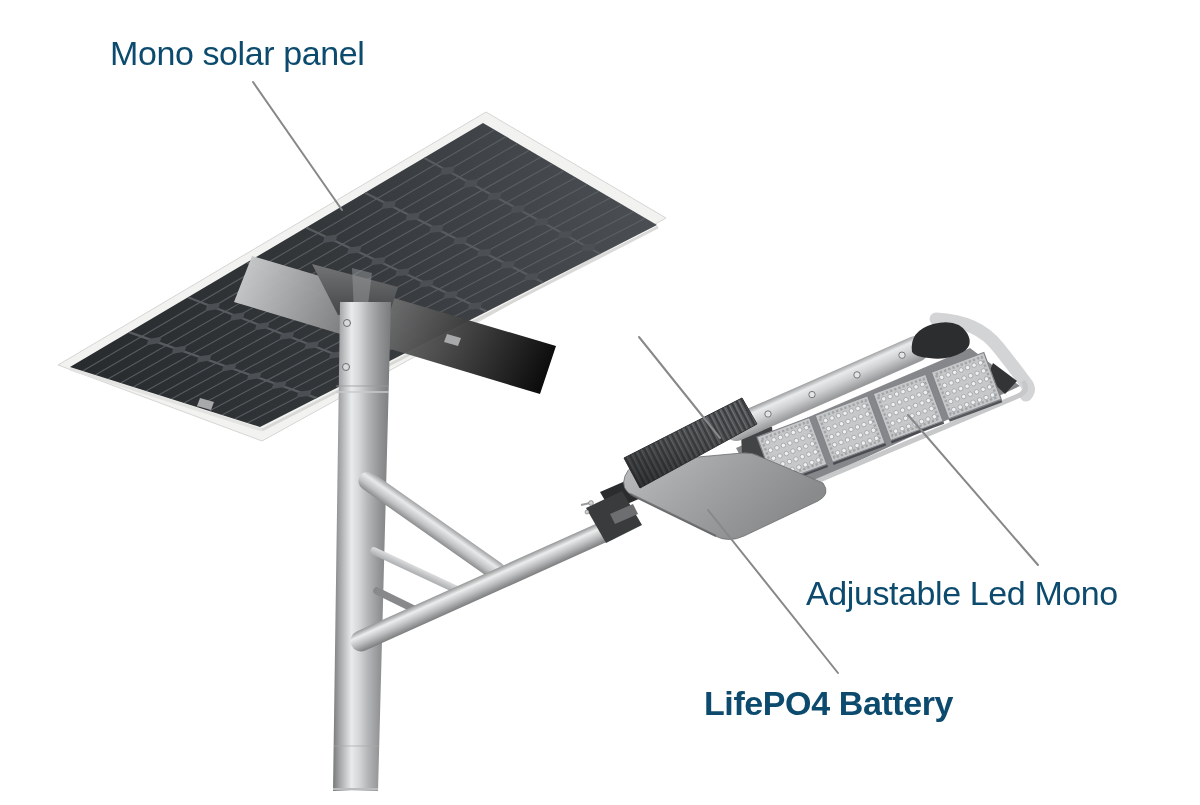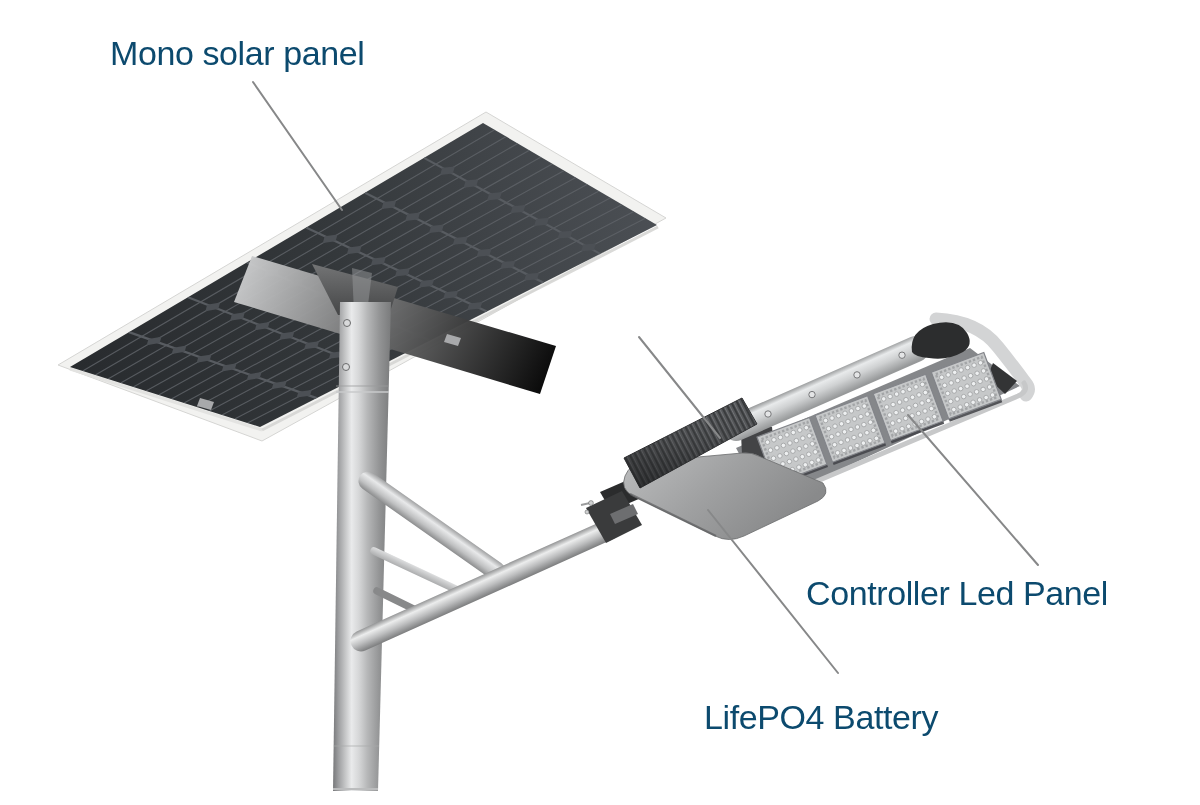--- a/index.html
+++ b/index.html
@@ -16,21 +16,21 @@
     font-size:34px;
     font-weight:400;
     letter-spacing:-0.4px;
     color:#0c4a6e;
     white-space:nowrap;
     line-height:1.05;
   }
   #lbl-panel{left:110px;top:36px;}
   #lbl-mppt{left:527px;top:297px;}
   #lbl-led{left:806px;top:576px;}
-  #lbl-batt{left:704px;top:700px;}
+  #lbl-batt{left:704px;top:686px;font-weight:bold;}
 </style>
 </head>
 <body>
 
 <div class="stage">
 
 <svg width="1200" height="805" viewBox="0 0 1200 805">
   <defs>
     <clipPath id="clipPanel">
       <polygon points="483,123 657,225 260,427 70,367"></polygon>
@@ -377,16 +377,16 @@
 
   <g stroke="#878889" stroke-width="2" stroke-linecap="round">
     <line x1="253" y1="82" x2="342" y2="210"></line>
     <line x1="639" y1="337" x2="720" y2="438"></line>
     <line x1="908" y1="415" x2="1038" y2="565"></line>
     <line x1="708" y1="510" x2="838" y2="673"></line>
   </g>
 </svg>
 
 <div id="lbl-panel" class="part-label">Mono solar panel</div>
-<div id="lbl-led" class="part-label">Controller Led Panel</div>
+<div id="lbl-led" class="part-label">Adjustable Led Mono</div>
 <div id="lbl-batt" class="part-label">LifePO4 Battery</div>
 
 </div>
 
 </body></html>

